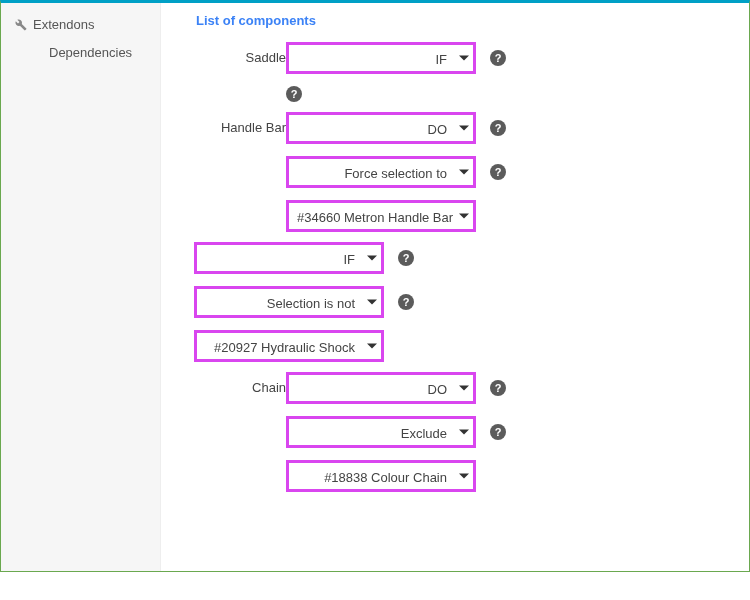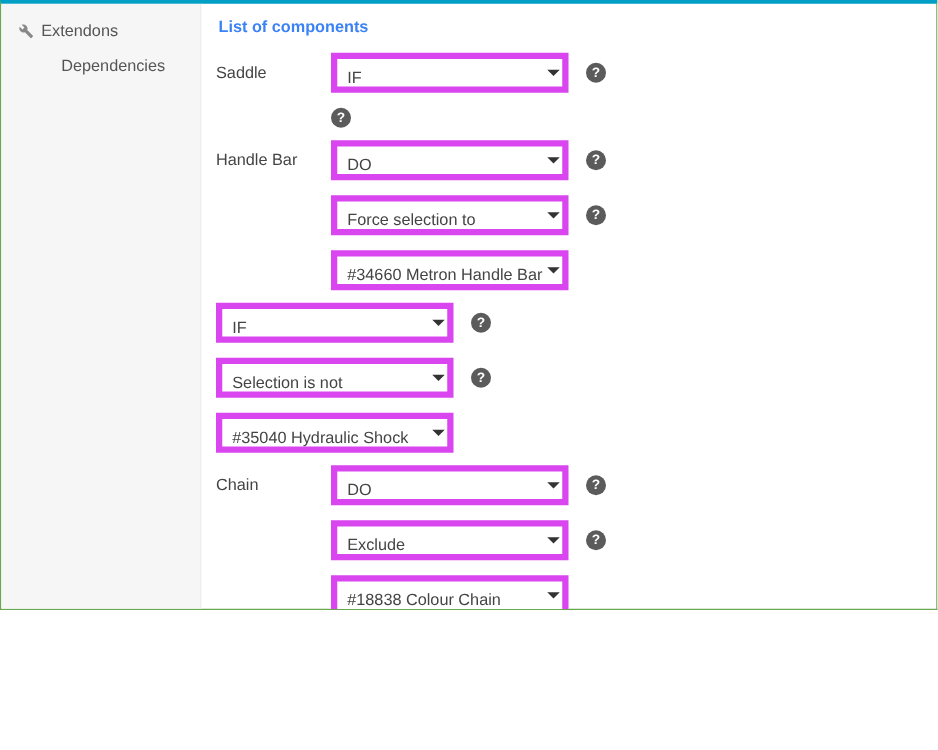--- a/index.html
+++ b/index.html
@@ -4,25 +4,26 @@
   <style>
     * { box-sizing: border-box; margin: 0; padding: 0; }
     body {
       font-family: -apple-system, BlinkMacSystemFont, "Segoe UI", Arial, sans-serif;
       font-size: 13px;
       color: #444;
       background: #fff;
     }
     .frame {
       width: 750px;
-      height: 488px;
+      height: 572px;
       border: 1px solid #6aa84f;
       border-top: 3px solid #00a0c6;
       display: flex;
       overflow: hidden;
+      gap: 21px;
     }
     .sidebar {
       width: 160px;
       background: #f6f6f6;
       border-right: 1px solid #eee;
       padding-top: 8px;
     }
     .sidebar-item {
       padding: 4px 14px;
       color: #555;
@@ -48,20 +49,21 @@
     .section-title {
       font-size: 13px;
       font-weight: 600;
       color: #3b82f6;
       padding: 0 0 14px 2px;
     }
     .row-group {
       display: flex;
       align-items: flex-start;
       margin-bottom: 10px;
+      text-align: right;
     }
     .row-label {
       width: 92px;
       padding-top: 8px;
       font-size: 13px;
       color: #444;
     }
     .controls {
       display: flex;
       flex-direction: column;
@@ -72,21 +74,21 @@
       align-items: center;
       gap: 14px;
     }
     .select-wrap {
       position: relative;
       width: 190px;
     }
     .select-box {
       width: 100%;
       height: 32px;
-      border: 5px solid #d946ef;
+      border: 3px solid #d946ef;
       background: #fff;
       padding: 0 26px 0 8px;
       font-size: 13px;
       color: #444;
       line-height: 30px;
       overflow: hidden;
       white-space: nowrap;
       text-overflow: clip;
       cursor: pointer;
     }
@@ -189,21 +191,21 @@
             </div>
             <div class="control-line">
               <div class="select-wrap">
                 <div class="select-box">Selection is not</div>
                 <div class="caret"></div>
               </div>
               <div class="help">?</div>
             </div>
             <div class="control-line">
               <div class="select-wrap">
-                <div class="select-box">#35040 Hydraulic Shock</div>
+                <div class="select-box">#20927 Hydraulic Shock</div>
                 <div class="caret"></div>
               </div>
               <div class="help hidden">?</div>
             </div>
           </div>
         </div>
         <div class="row-group">
           <div class="row-label">Chain</div>
           <div class="controls">
             <div class="control-line">

